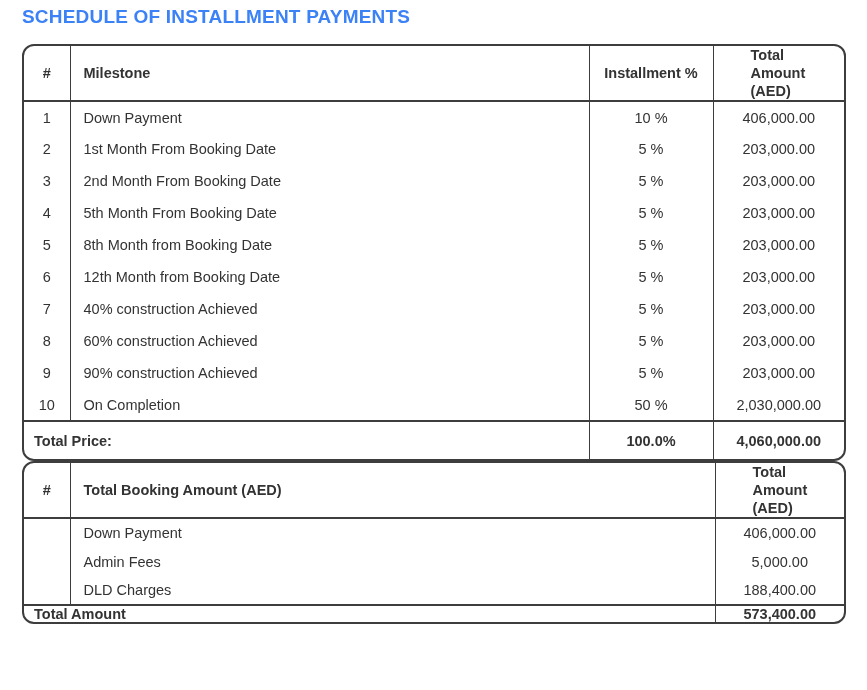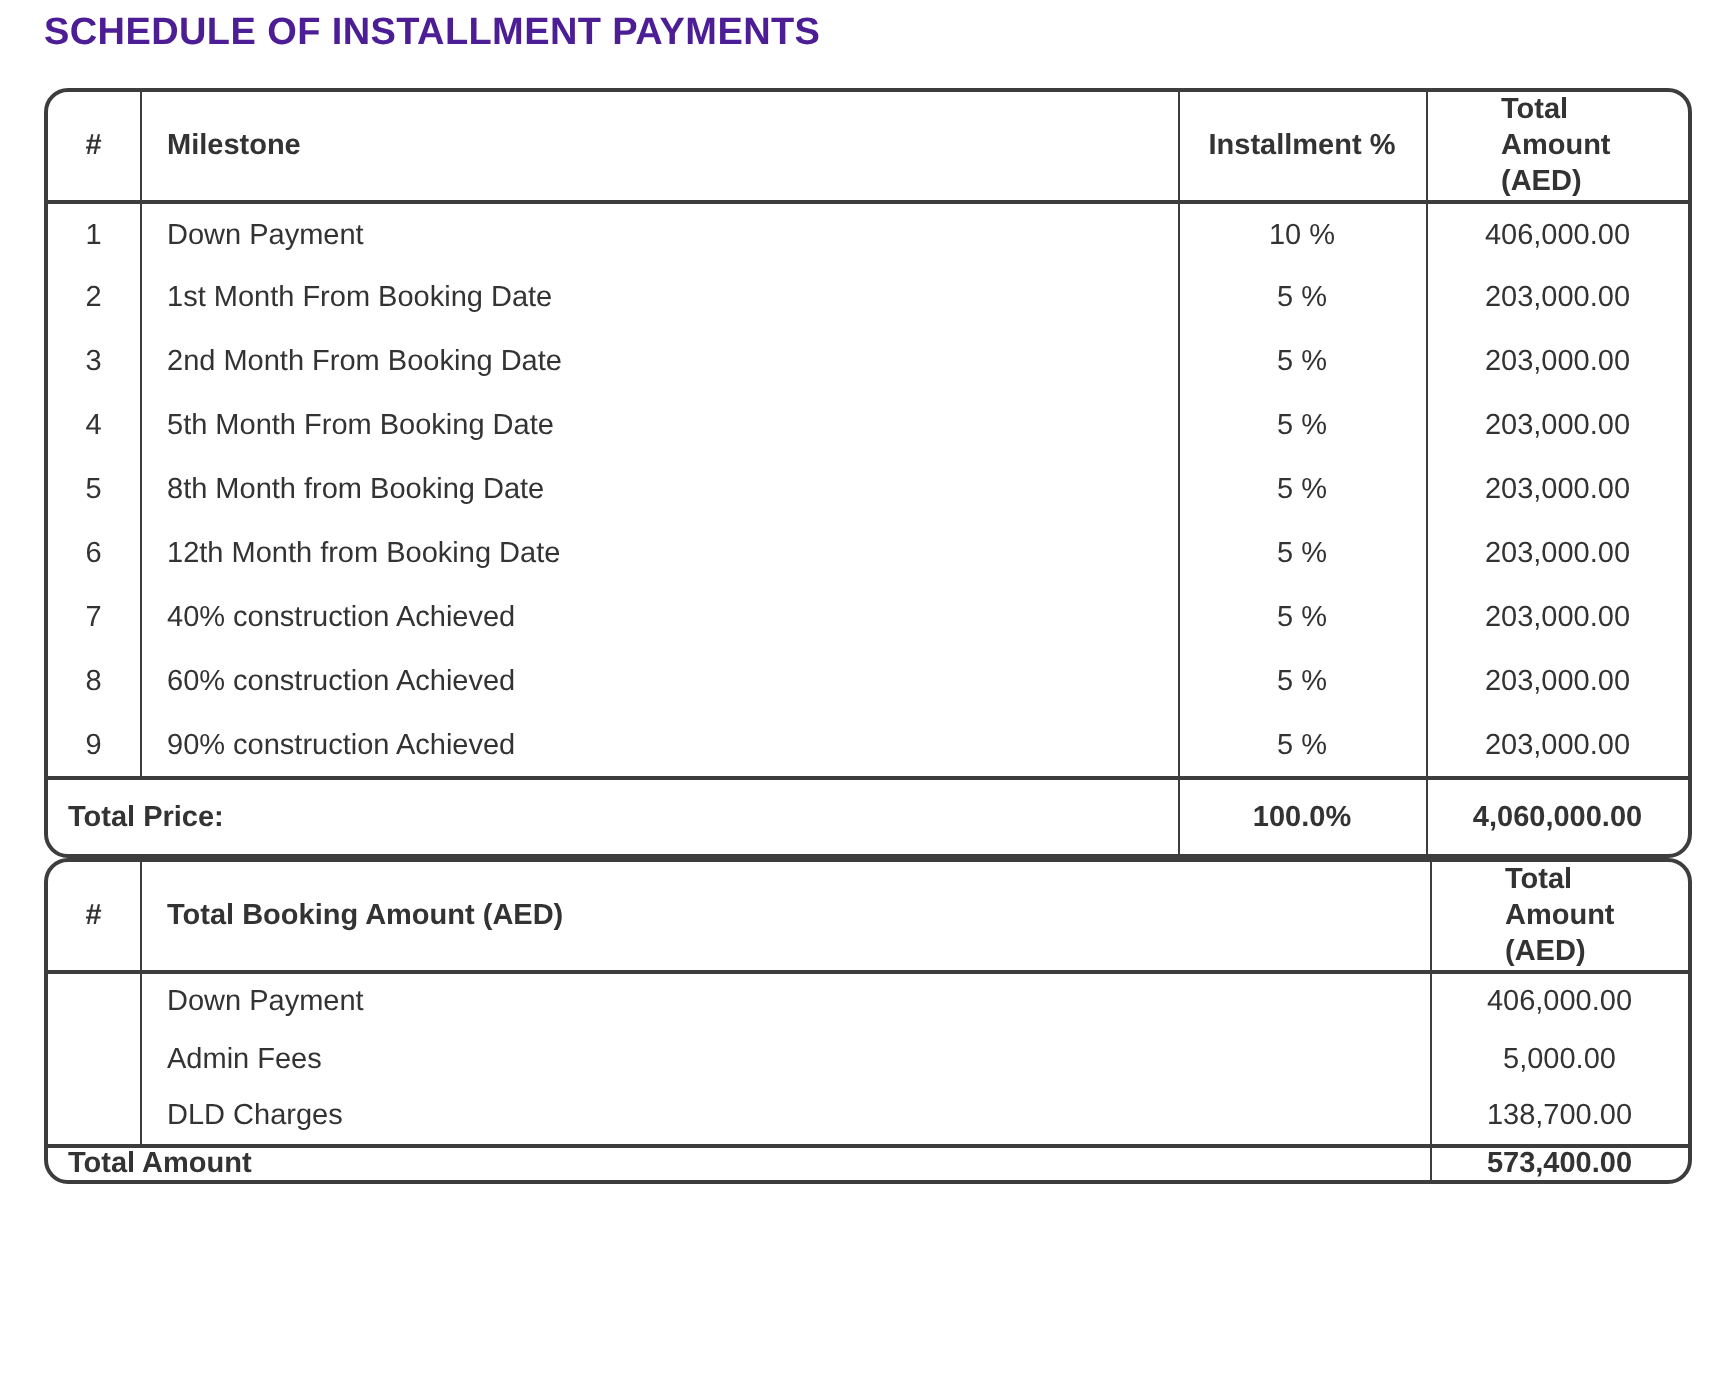--- a/index.html
+++ b/index.html
@@ -13,21 +13,21 @@
     -webkit-font-smoothing: antialiased;
   }
   .page {
     box-sizing: border-box;
     width: 867px;
     padding: 7px 21px 0 22px;
   }
   .doc-title {
     font-size: 19px;
     font-weight: 700;
-    color: #4c1d95;
+    color: #3b82f6;
     letter-spacing: 0.2px;
     line-height: 20px;
     margin: 0 0 17px 0;
   }
   .tbl-wrap {
     border: 2px solid #3d3d3d;
     border-radius: 12px;
     overflow: hidden;
     background: #ffffff;
   }
@@ -140,20 +140,26 @@
           <td class="left pad-lg">60% construction Achieved</td>
           <td class="v-left v-right">5 %</td>
           <td>203,000.00</td>
         </tr>
         <tr>
           <td class="v-right">9</td>
           <td class="left pad-lg">90% construction Achieved</td>
           <td class="v-left v-right">5 %</td>
           <td>203,000.00</td>
         </tr>
+        <tr>
+          <td class="v-right">10</td>
+          <td class="left pad-lg">On Completion</td>
+          <td class="v-left v-right">50 %</td>
+          <td>2,030,000.00</td>
+        </tr>
       </tbody>
       <tfoot>
         <tr>
           <td colspan="2" class="total-label">Total Price:</td>
           <td class="v-left v-right">100.0%</td>
           <td>4,060,000.00</td>
         </tr>
       </tfoot>
     </table>
   </div>
@@ -180,21 +186,21 @@
           <td class="v-left">406,000.00</td>
         </tr>
         <tr>
           <td class="v-right"></td>
           <td class="left pad-lg">Admin Fees</td>
           <td class="v-left">5,000.00</td>
         </tr>
         <tr>
           <td class="v-right"></td>
           <td class="left pad-lg">DLD Charges</td>
-          <td class="v-left">138,700.00</td>
+          <td class="v-left">188,400.00</td>
         </tr>
       </tbody>
       <tfoot>
         <tr>
           <td colspan="2" class="total-label">Total Amount</td>
           <td class="v-left">573,400.00</td>
         </tr>
       </tfoot>
     </table>
   </div>

